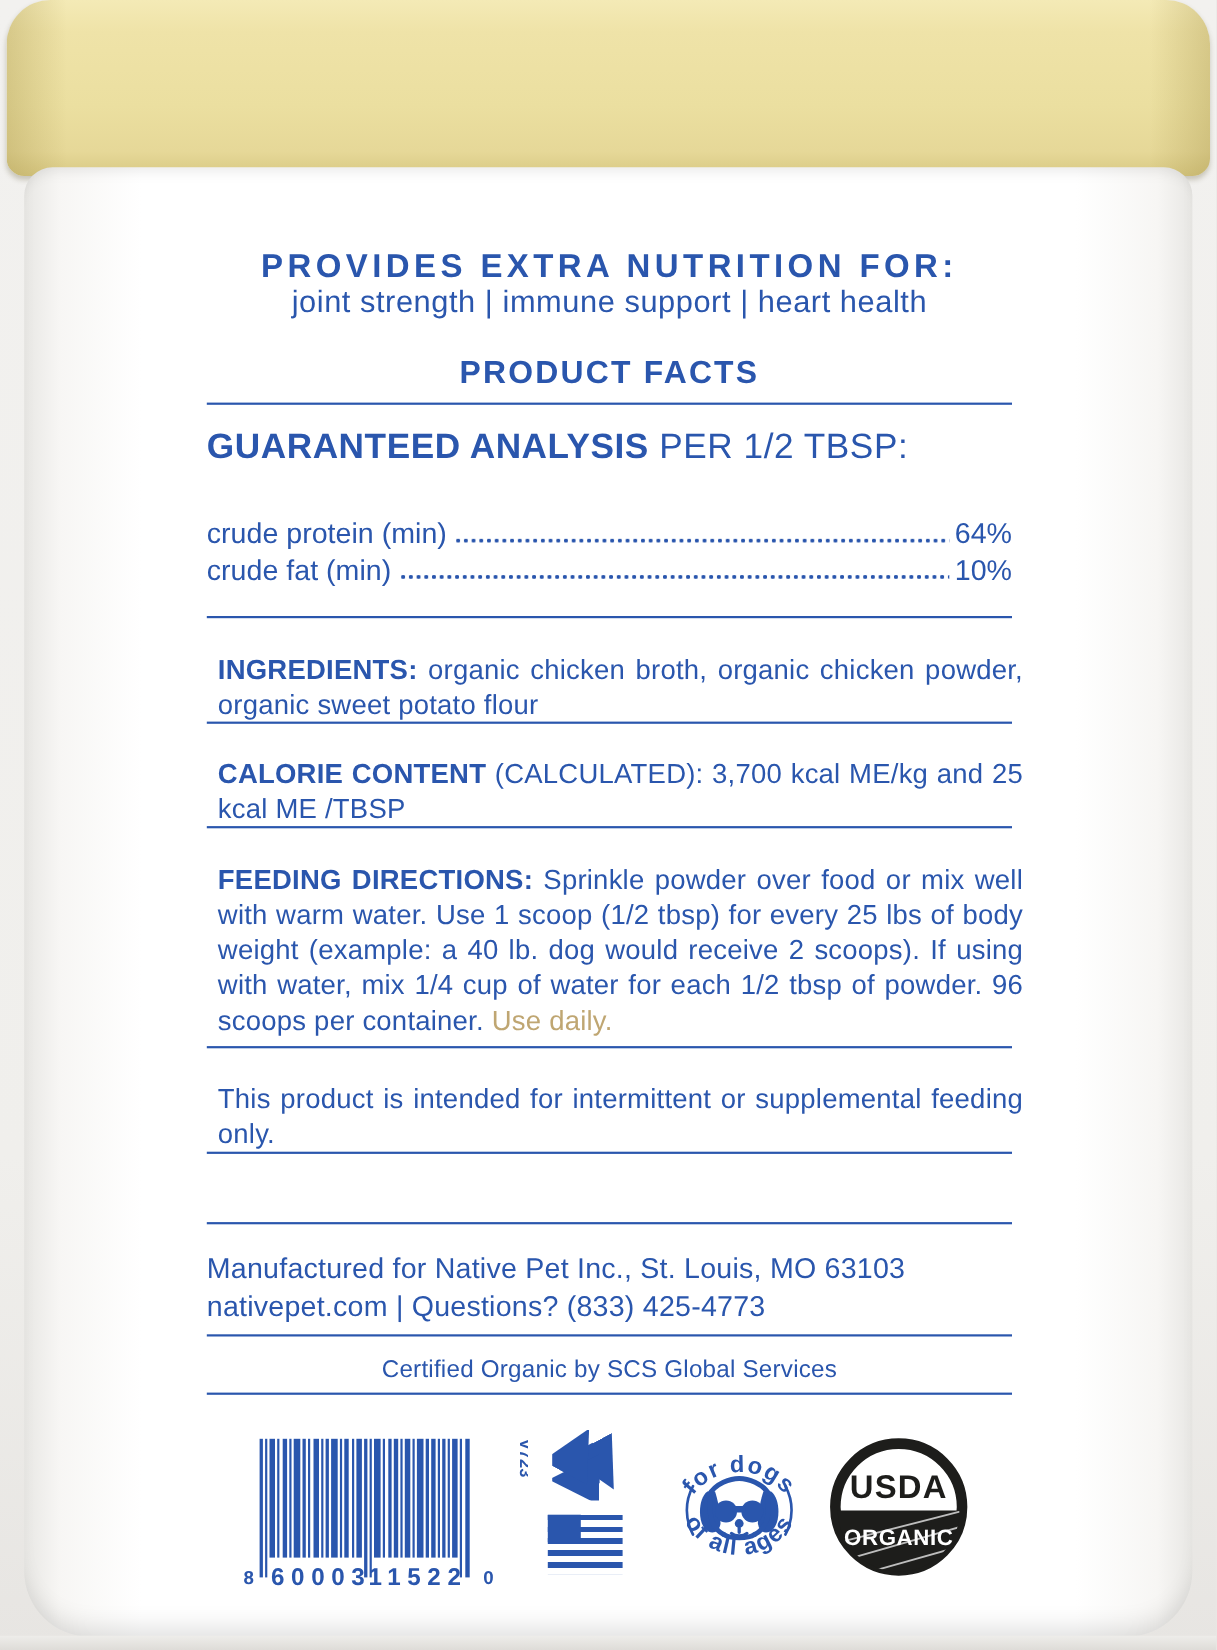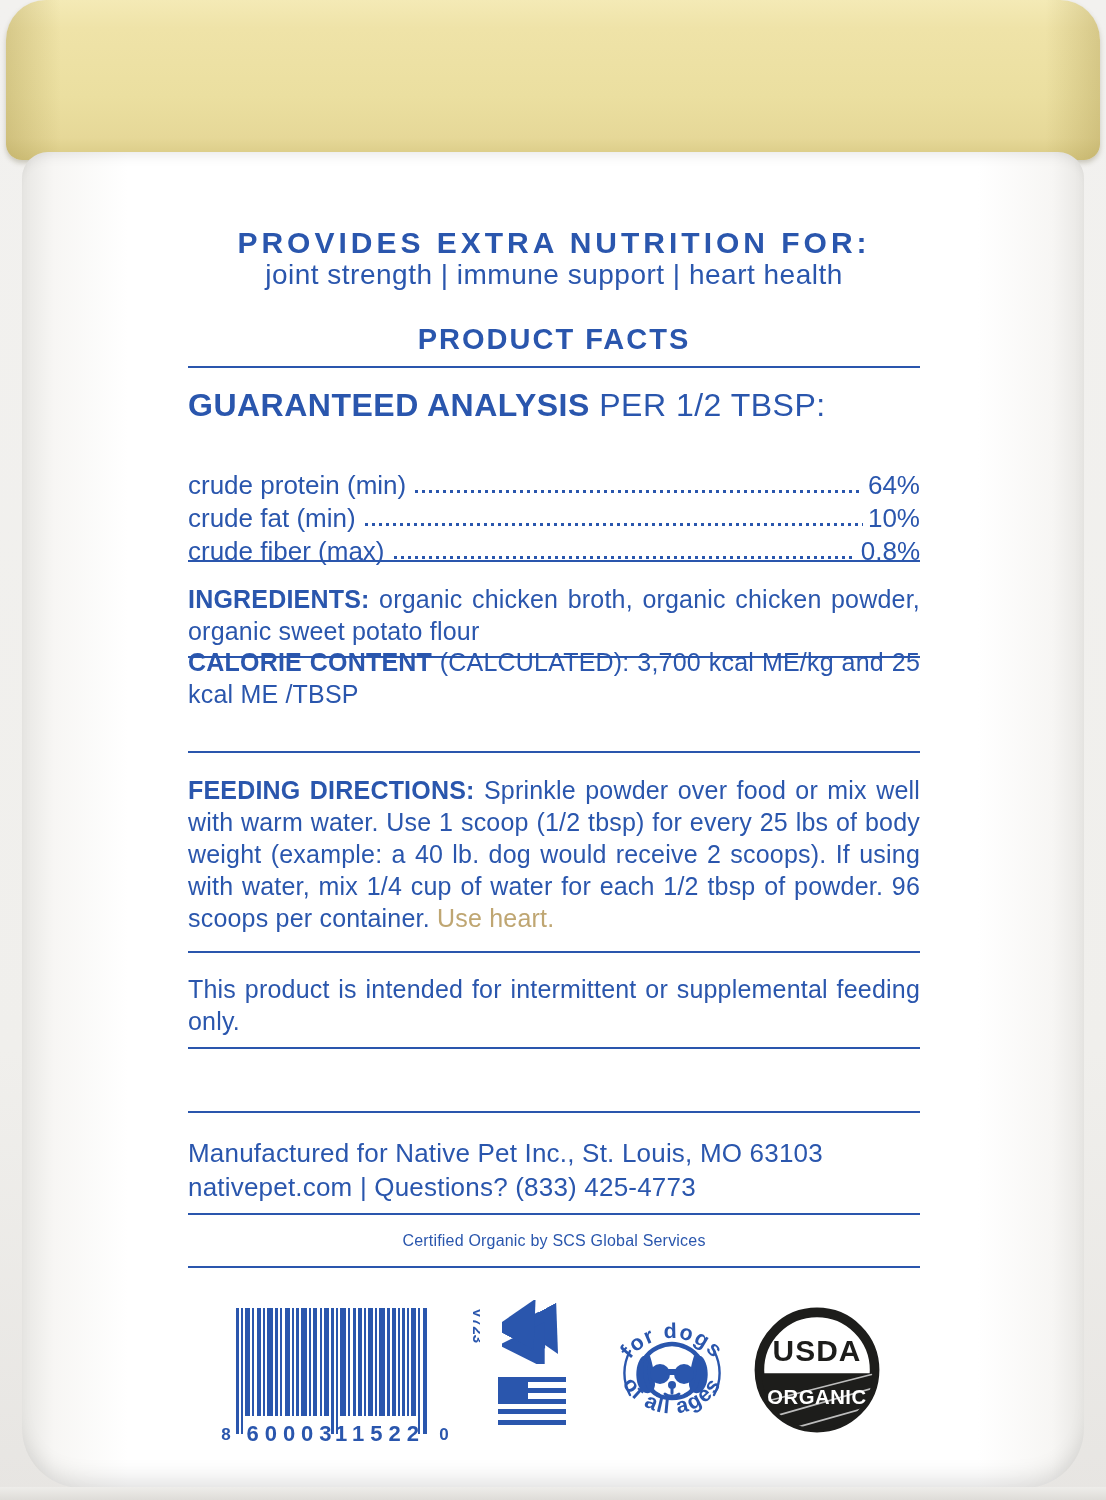--- a/index.html
+++ b/index.html
@@ -35,24 +35,24 @@
   .provides-sub{font-size:28px;font-weight:400;text-align:center;letter-spacing:.5px;}
   .product-facts{font-size:29px;font-weight:700;letter-spacing:2px;text-align:center;}
   .ga-head{font-size:32px;letter-spacing:.5px;}
   .ga-rows{font-size:26px;}
   .ga-row{display:flex;align-items:baseline;height:33px;line-height:33px;}
   .ga-label{white-space:nowrap;}
   .ga-val{white-space:nowrap;margin-top:48px;}
   .leader{flex:1;height:5px;margin:0 5px 4px 7px;
     background-image:radial-gradient(circle,var(--blue,#2a56ad) 1.7px,rgba(0,0,0,0) 2px);
     background-size:7px 5px;background-repeat:repeat-x;background-position:0 100%;}
-  .para{font-size:25px;line-height:32px;text-align:justify;margin:0;letter-spacing:.2px;}
+  .para{font-size:25px;line-height:32px;text-align:justify;margin:10px;letter-spacing:.2px;}
   .single-just{text-align:justify;text-align-last:justify;}
   .mfg{font-size:26px;line-height:34px;text-align:left;letter-spacing:.2px;}
-  .cert{font-size:16px;text-align:center;letter-spacing:.2px;}
+  .cert{font-size:22px;text-align:center;letter-spacing:.2px;}
   
   .barcode{position:absolute;left:220px;top:1300px;width:260px;height:150px;}
   .bc-bar{fill:var(--blue,#2a56ad);}
   .bc-num{fill:var(--blue,#2a56ad);font-weight:700;}
   .recycle{position:absolute;left:502px;top:1300px;width:60px;height:64px;}
   .recycle .arm{stroke:var(--blue,#2a56ad);stroke-width:7;fill:none;}
   .recycle .arrowhead{fill:var(--blue,#2a56ad);}
   .flag{position:absolute;left:498px;top:1377px;width:68px;height:54px;
     background:repeating-linear-gradient(180deg,var(--blue,#2a56ad) 0 5px,rgba(0,0,0,0) 5px 10.8px);}
   .flag::before{content:"";position:absolute;left:0;top:0;width:30px;height:25px;background:var(--blue,#2a56ad);}
@@ -94,38 +94,33 @@
       <div class="ga-row">
         <span class="ga-label">crude protein (min)</span>
         <span class="leader"></span>
         <span class="ga-val">64%</span>
       </div>
       <div class="ga-row">
         <span class="ga-label">crude fat (min)</span>
         <span class="leader"></span>
         <span class="ga-val">10%</span>
       </div>
-      <div class="ga-row">
-        <span class="ga-label">crude fiber (max)</span>
-        <span class="leader"></span>
-        <span class="ga-val">0.8%</span>
-      </div>
     </div>
 
     <div class="rule" style="top:560px"></div>
 
     <p class="sec para" style="top:583px"><span class="b">INGREDIENTS:</span> <span>organic chicken broth, organic chicken powder, organic sweet potato flour</span></p>
 
     <div class="rule" style="top:656px"></div>
 
-    <p class="sec para" style="top:646px"><span class="b">CALORIE CONTENT</span> <span>(CALCULATED): 3,700 kcal ME/kg and 25 kcal ME /TBSP</span></p>
+    <p class="sec para" style="top:678px"><span class="b">CALORIE CONTENT</span> <span>(CALCULATED): 3,700 kcal ME/kg and 25 kcal ME /TBSP</span></p>
 
     <div class="rule" style="top:751px"></div>
 
-    <p class="sec para" style="top:774px"><span class="b">FEEDING DIRECTIONS:</span> <span>Sprinkle powder over food or mix well with warm water. Use 1 scoop (1/2 tbsp) for every 25 lbs of body weight (example: a 40 lb. dog would receive 2 scoops). If using with water, mix 1/4 cup of water for each 1/2 tbsp of powder. 96 scoops per container.</span> <span class="tan">Use heart.</span></p>
+    <p class="sec para" style="top:774px"><span class="b">FEEDING DIRECTIONS:</span> <span>Sprinkle powder over food or mix well with warm water. Use 1 scoop (1/2 tbsp) for every 25 lbs of body weight (example: a 40 lb. dog would receive 2 scoops). If using with water, mix 1/4 cup of water for each 1/2 tbsp of powder. 96 scoops per container.</span> <span class="tan">Use daily.</span></p>
 
     <div class="rule" style="top:951px"></div>
 
     <p class="sec para" style="top:973px">This product is intended for intermittent or supplemental feeding only.</p>
 
     <div class="rule" style="top:1047px"></div>
 
 
     <div class="rule" style="top:1111px"></div>
 

